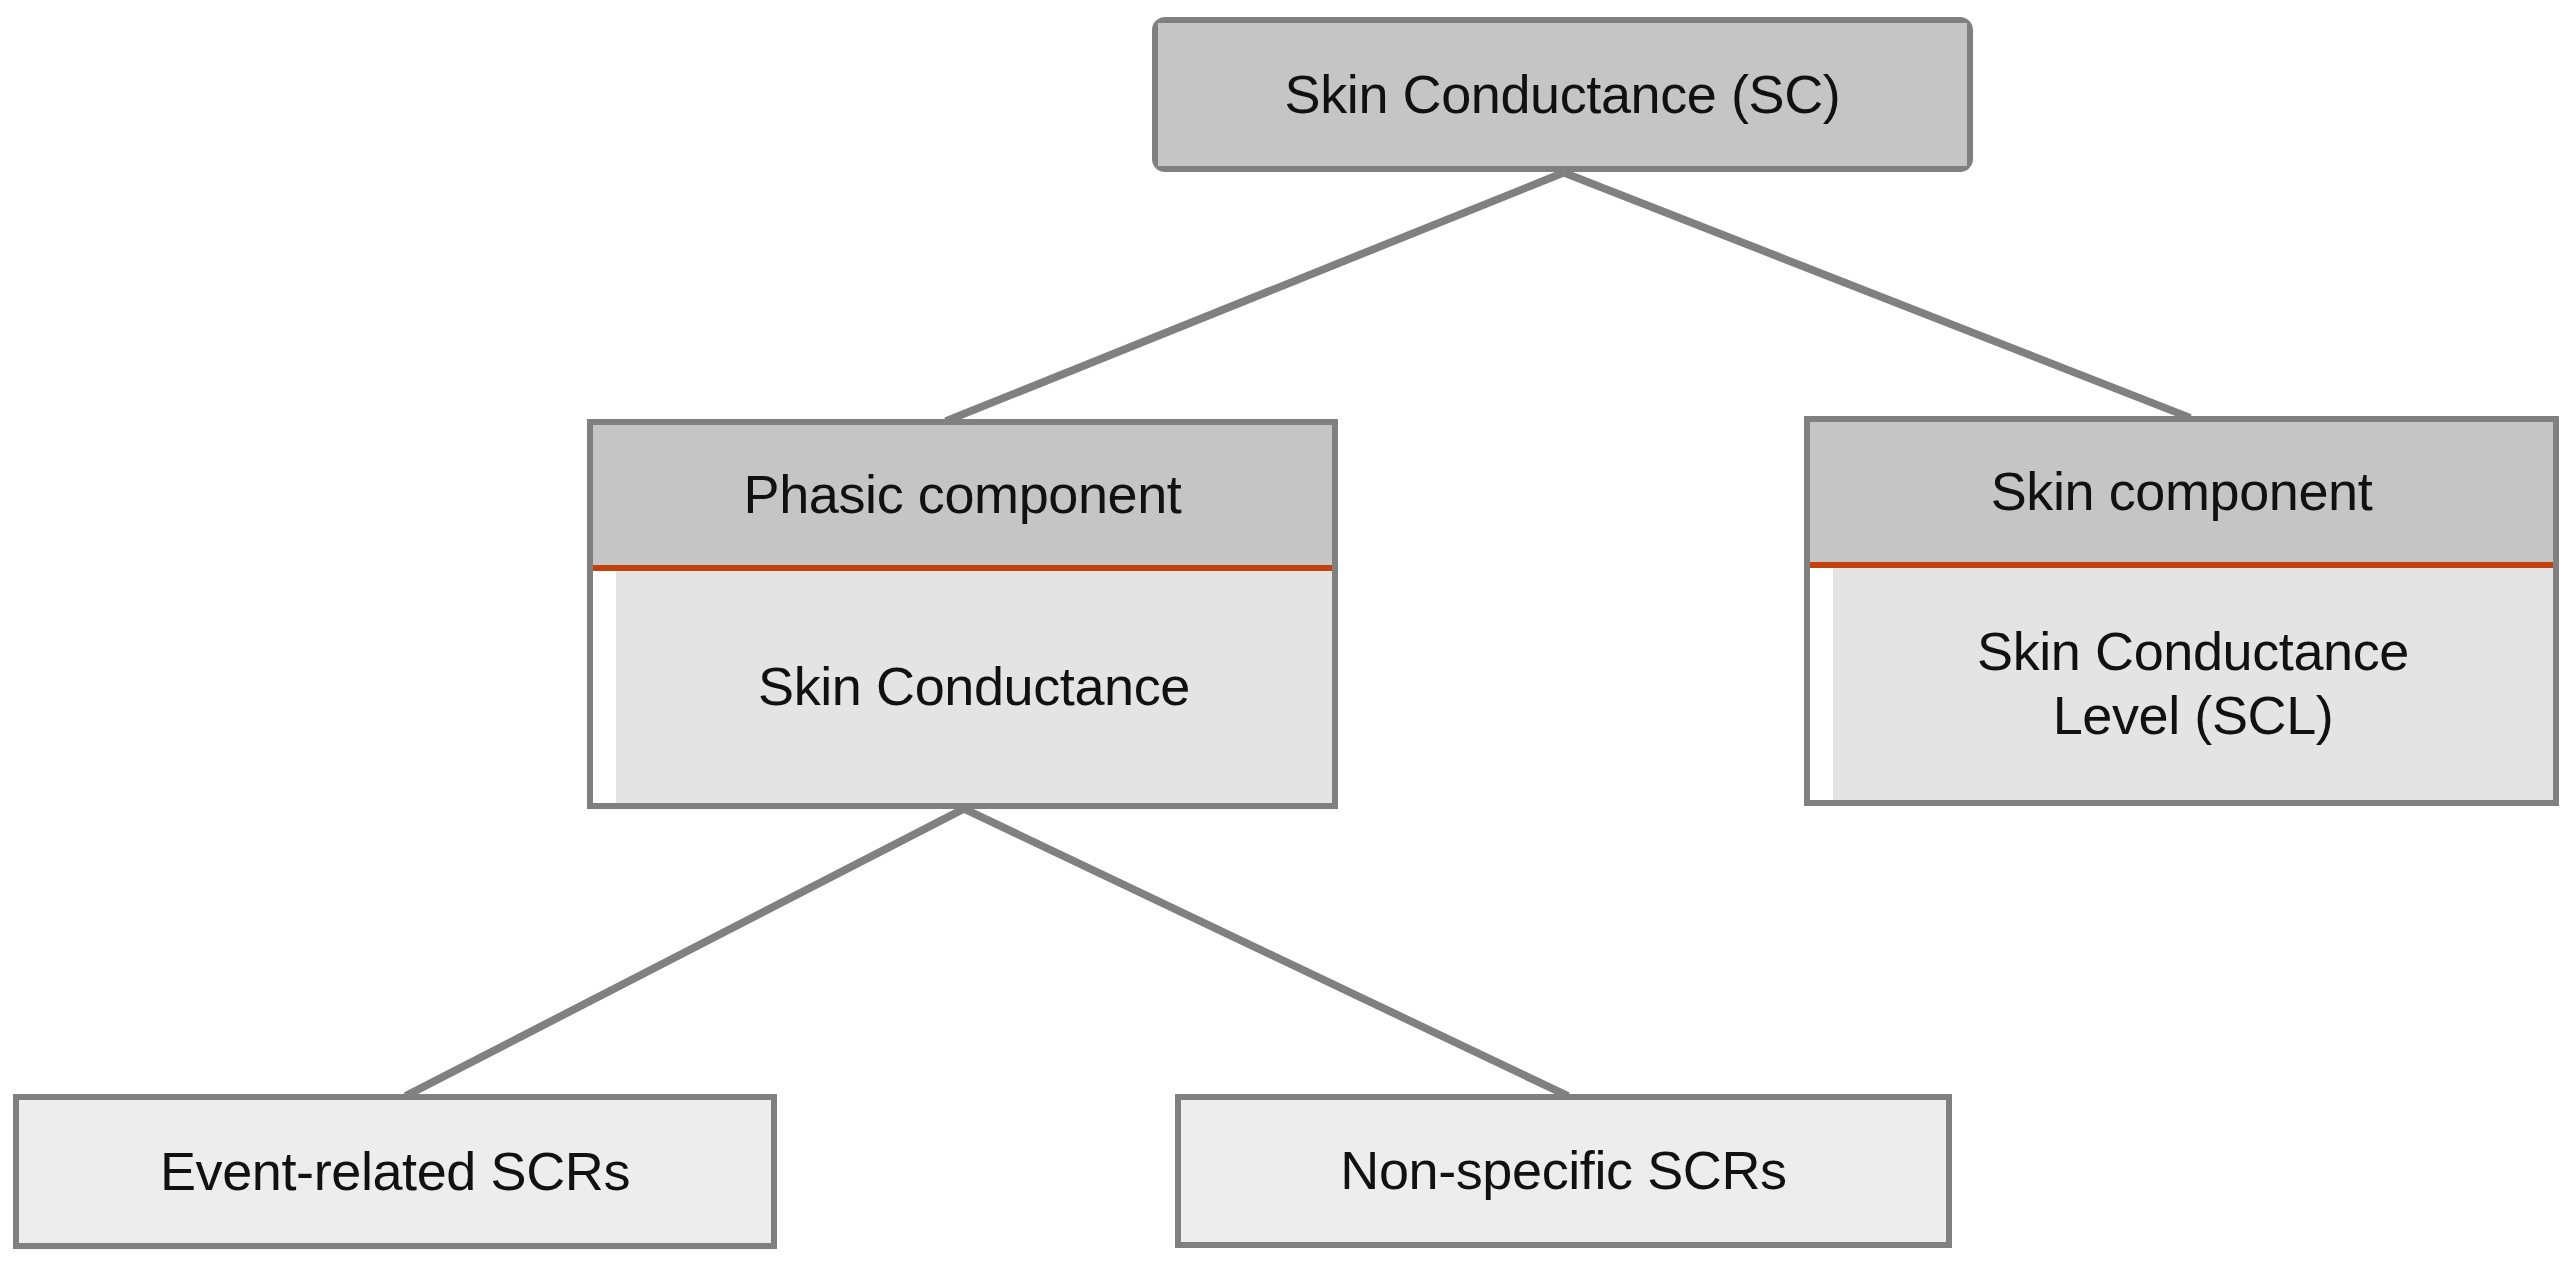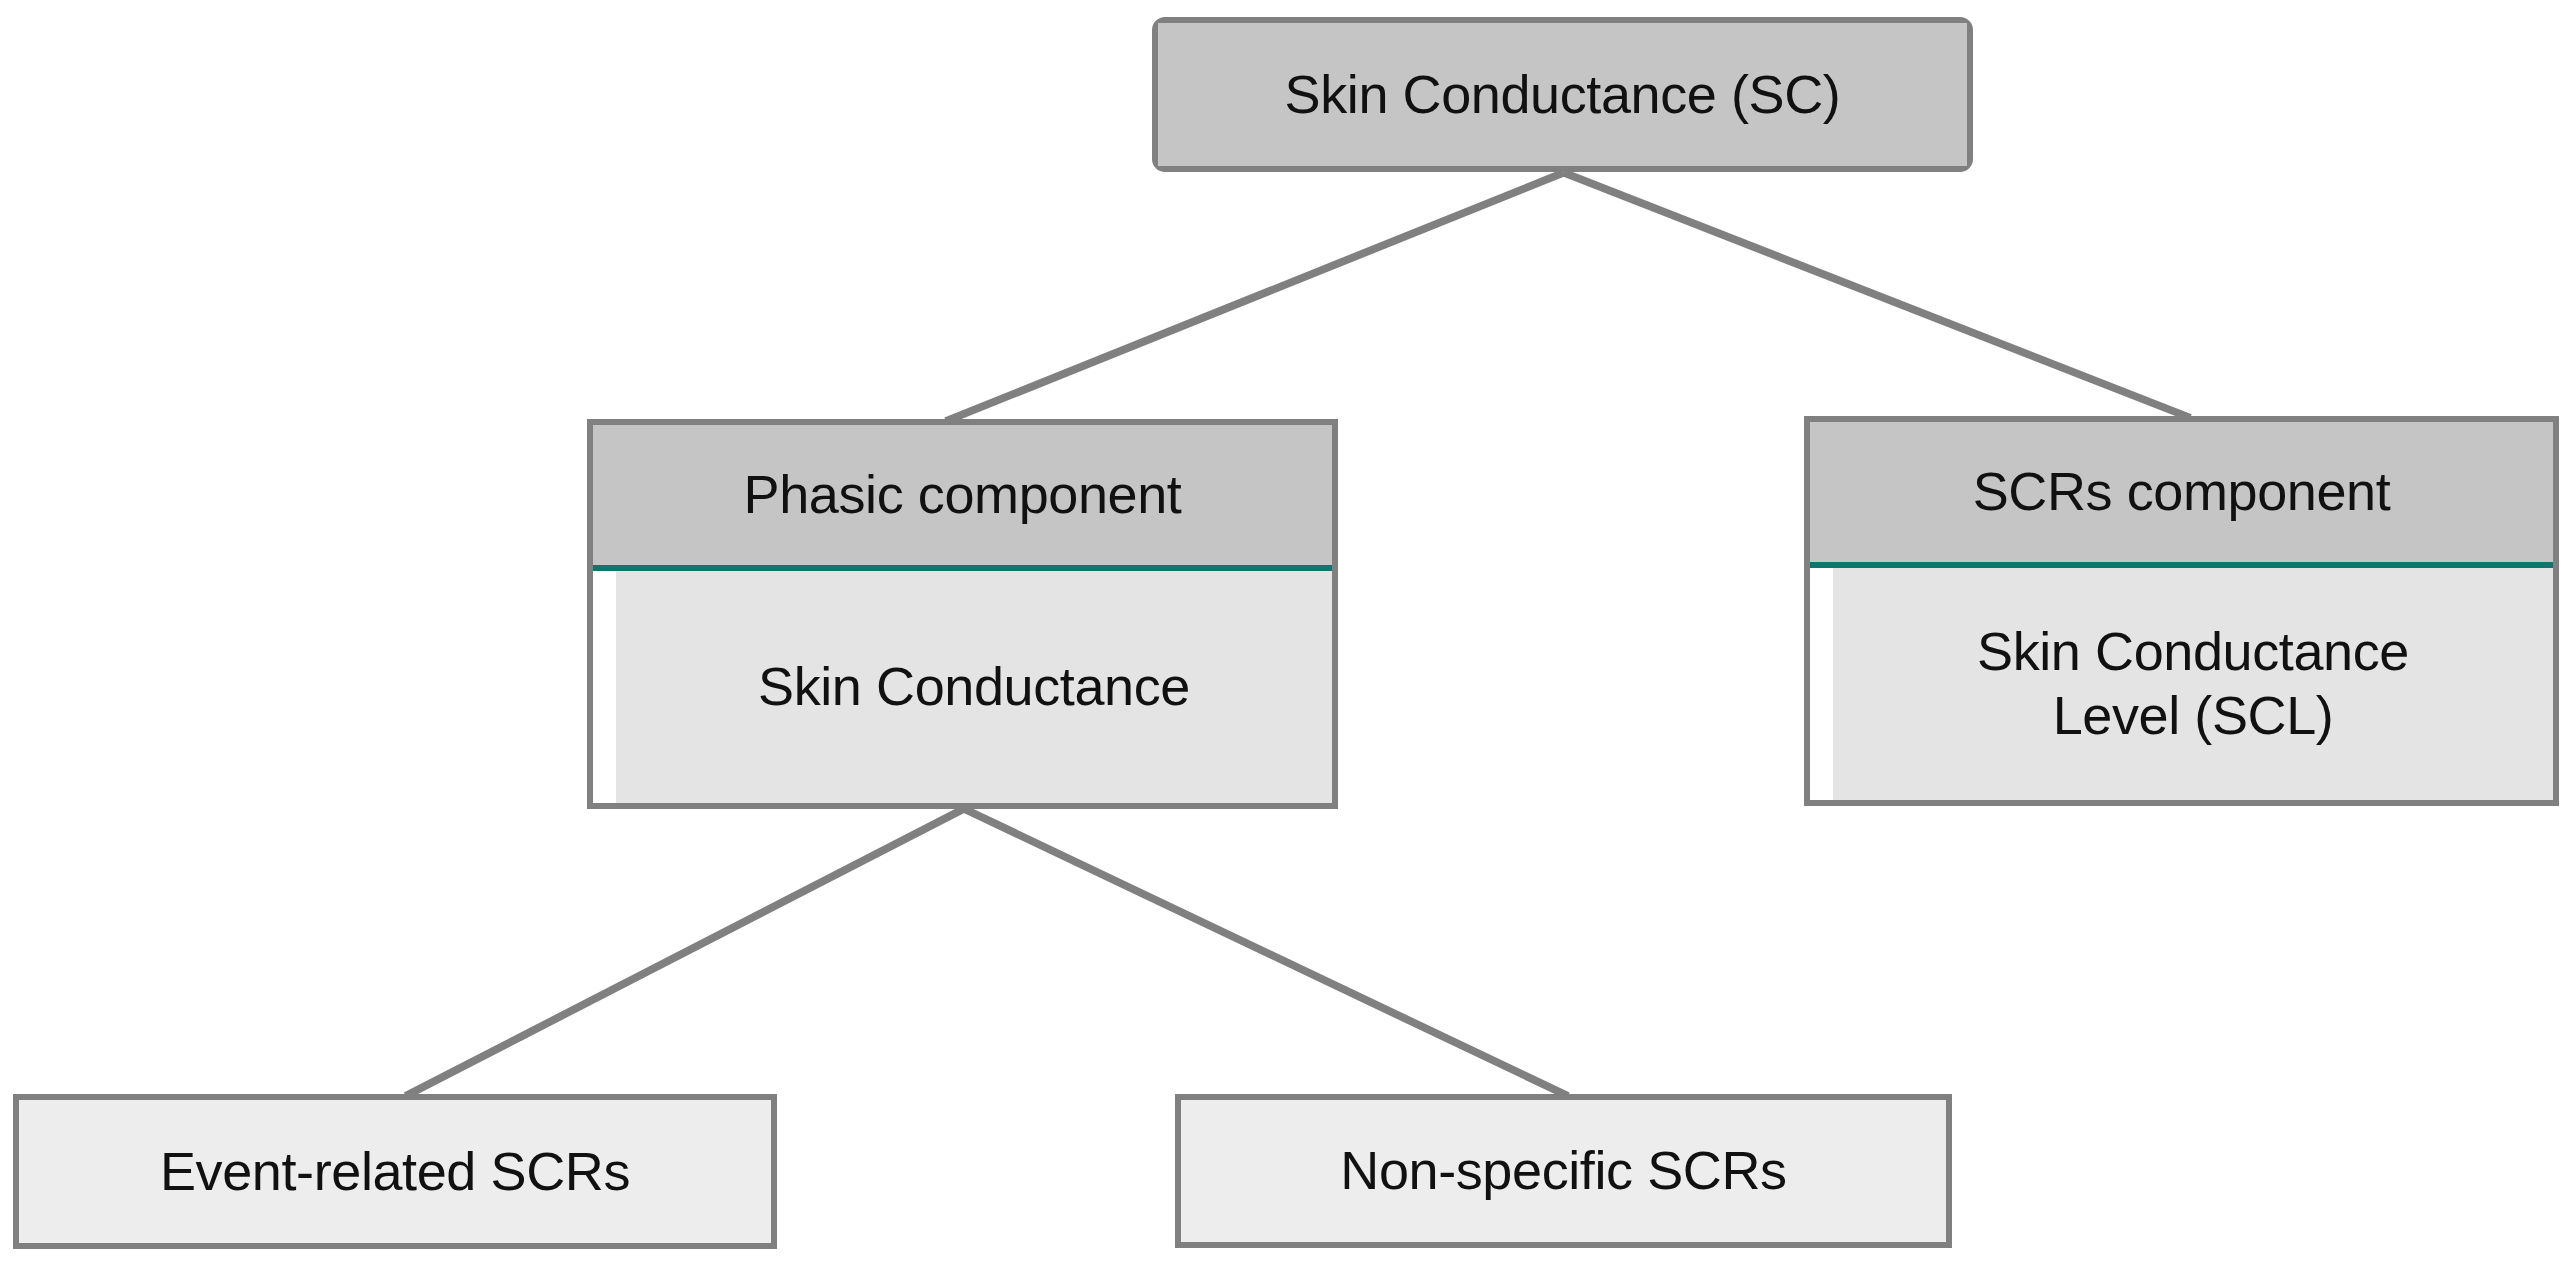--- a/index.html
+++ b/index.html
@@ -39,21 +39,21 @@
     text-align: center;
     color: #111111;
     line-height: 1.18;
     letter-spacing: -0.4px;
     padding: 0 12px;
   }
   .fill-dark  { background: #c5c5c5; }
   .fill-mid   { background: #e4e4e4; }
   .fill-light { background: #ededed; }
 
-  .divider { border-bottom: 6px solid #0f766e; }
+  .divider { border-bottom: 6px solid #c2410c; }
 
   
   #node-sc {
     left: 1152px; top: 17.3px; width: 821px; height: 155px; border-radius: 13px;
   }
   #node-sc .cell { height: 100%; font-size: 54px; }
 
   #node-phasic {
     left: 587px; top: 419px; width: 751px; height: 390px;
   }
@@ -100,21 +100,21 @@
   </div>
 
   <div class="node" id="node-phasic">
     <div class="cell head fill-dark divider">Phasic component</div>
     <div class="cell body fill-mid two-line">
       <span>Skin Conductance</span>
     </div>
   </div>
 
   <div class="node" id="node-tonic">
-    <div class="cell head fill-dark divider">SCRs component</div>
+    <div class="cell head fill-dark divider">Skin component</div>
     <div class="cell body fill-mid two-line">
       <span>Skin Conductance</span>
       <span>Level (SCL)</span>
     </div>
   </div>
 
   <div class="node" id="node-nonspecific">
     <div class="cell fill-light">Non-specific SCRs</div>
   </div>
 

